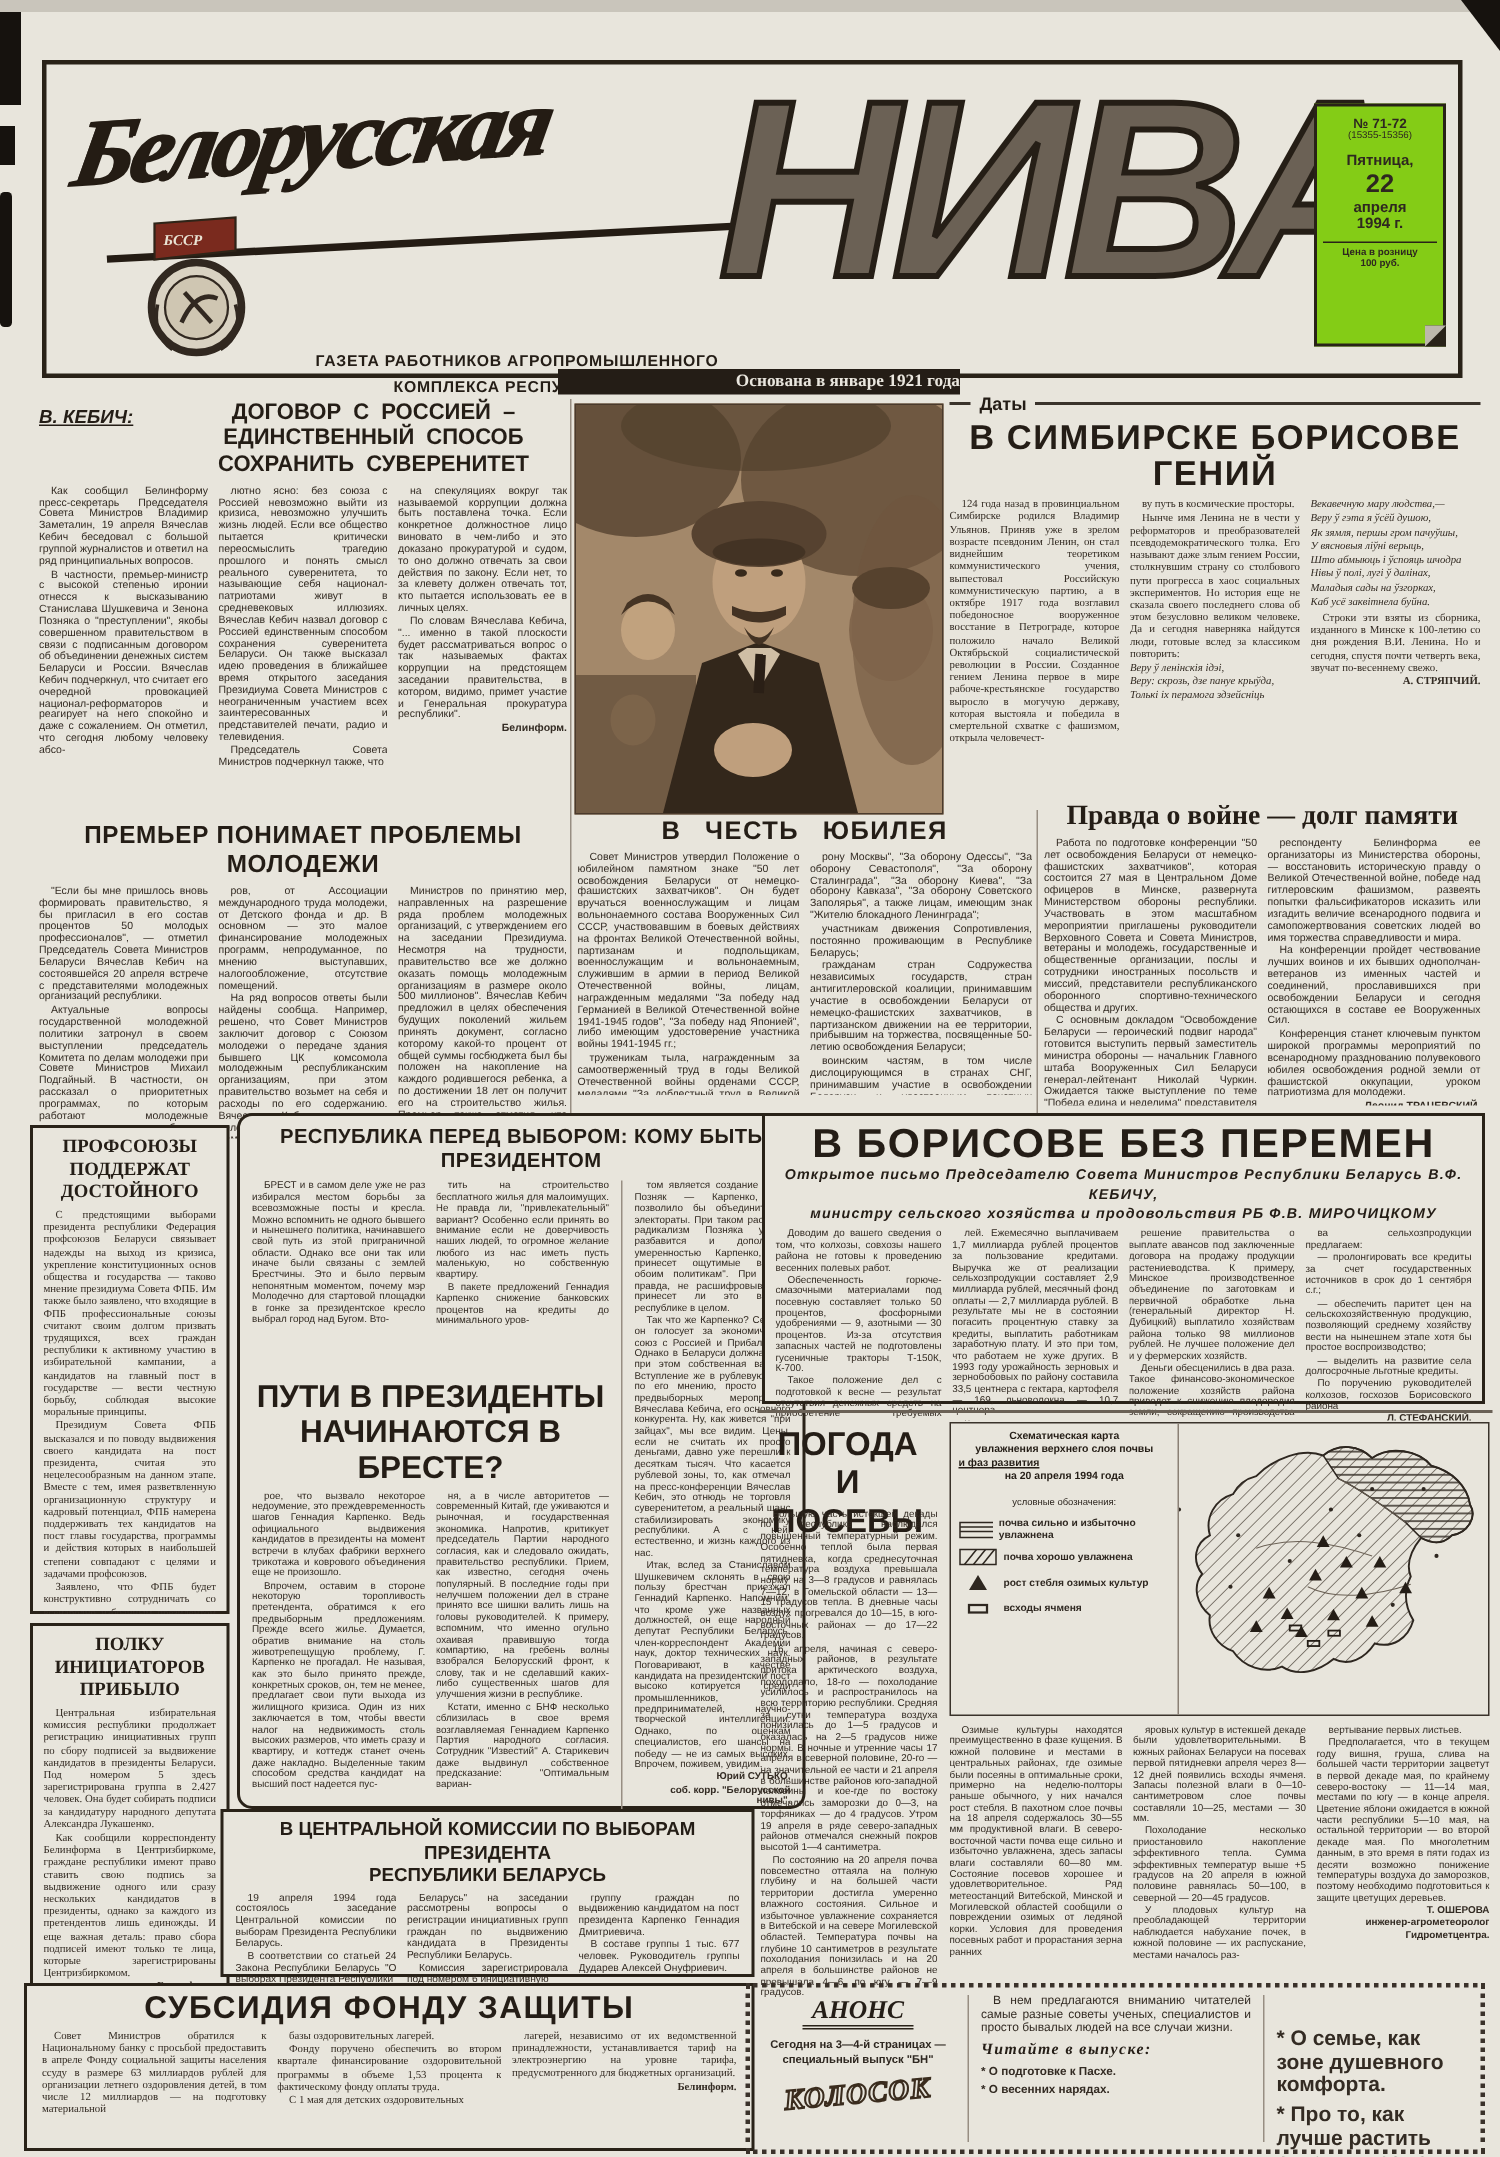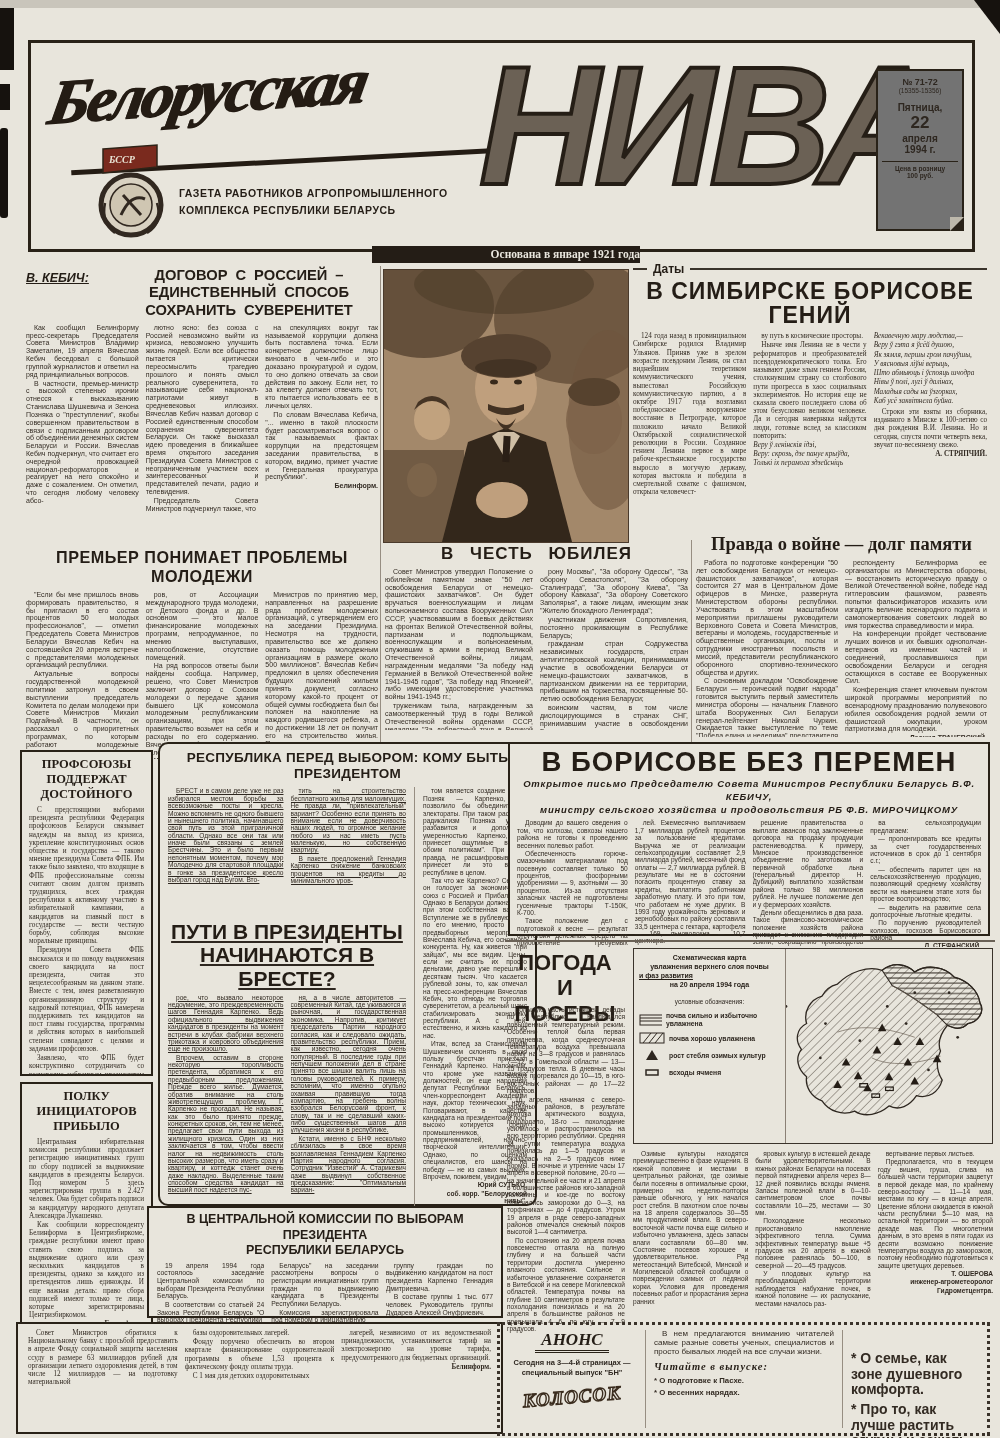--- a/index.html
+++ b/index.html
@@ -23,22 +23,22 @@
   .rule-h{background:#4a4238;height:2px;}
   
   #masthead{left:28px;top:40px;width:941px;height:206px;border:3px solid #292218;background:#e8e5dc;}
   #logo-script{left:18px;top:6px;width:480px;height:118px;font-family:"Liberation Serif",serif;
     font-style:italic;font-weight:bold;font-size:64px;color:#241c14;
     transform:skewX(-14deg) rotate(-4deg);letter-spacing:-3px;text-shadow:1.5px 0 #241c14,0 1px #241c14;}
   #logo-underline{left:40px;top:116px;width:430px;height:5px;background:#241c14;transform:rotate(-3deg);}
   #logo-niva{left:448px;top:-32px;width:420px;height:230px;font-family:"Liberation Sans",sans-serif;
     font-weight:bold;font-style:italic;font-size:168px;line-height:230px;letter-spacing:-6px;
     color:#6b6155;-webkit-text-stroke:4px #251e16;text-align:center;}
-  .tagline{font-size:10.5px;font-weight:bold;letter-spacing:.5px;line-height:1.6;text-align:left;color:#241d16;}
-  #calendar{left:845px;top:26px;width:88px;height:162px;border:2px solid #292218;background:#737373;
+  .tagline{font-size:10.5px;font-weight:bold;letter-spacing:.5px;line-height:1.6;text-align:right;color:#241d16;margin-top:48px;}
+  #calendar{left:845px;top:26px;width:88px;height:162px;border:2px solid #292218;background:#84cc16;
     text-align:center;padding-top:6px;box-sizing:border-box;}
   #calendar .no{font-size:9px;font-weight:bold;}
   #calendar .codes{font-size:6.5px;}
   #calendar .wd{font-size:10px;font-weight:bold;margin-top:8px;}
   #calendar .day{font-size:17px;font-weight:bold;}
   #calendar .mo,#calendar .yr{font-size:10px;font-weight:bold;}
   #calendar hr{border:none;border-top:1.5px solid #292218;margin:6px 4px 3px;}
   #calendar .pl{font-size:6.5px;font-weight:bold;}
   #calendar .fold{position:absolute;right:-2px;bottom:-2px;width:0;height:0;
     border-left:14px solid #bdb8ab;border-bottom:14px solid #292218;}
@@ -277,21 +277,21 @@
           <p>Центральная избирательная комиссия республики продолжает регистрацию инициативных групп по сбору подписей за выдвижение кандидатов в президенты Беларуси. Под номером 5 здесь зарегистрирована группа в 2.427 человек. Она будет собирать подписи за кандидатуру народного депутата Александра Лукашенко.</p>
           <p>Как сообщили корреспонденту Белинформа в Центризбиркоме, граждане республики имеют право ставить свою подпись за выдвижение одного или сразу нескольких кандидатов в президенты, однако за каждого из претендентов лишь единожды. И еще важная деталь: право сбора подписей имеют только те лица, которые зарегистрированы Центризбиркомом.</p>
         </div>
       <p class="sign">Белинформ.</p>
     </div>
   </div>
 
   <div class="abs rbox" style="left:158px;top:742px;width:379px;height:464px;padding:6px 8px;">
     <div class="h-sans center" style="font-size:13.5px;line-height:1.2;letter-spacing:.3px;">РЕСПУБЛИКА ПЕРЕД ВЫБОРОМ: КОМУ БЫТЬ ПРЕЗИДЕНТОМ</div>
     <div style="display:flex;gap:8px;margin-top:5px;height:420px;">
-      <div style="width:238px;text-decoration:underline;">
+      <div style="width:238px;">
         <div class="cols body" style="height:128px;font-size:6.6px;">
           <div>
               <p>БРЕСТ и в самом деле уже не раз избирался местом борьбы за всевозможные посты и кресла. Можно вспомнить не одного бывшего и нынешнего политика, начинавшего свой путь из этой приграничной области. Однако все они так или иначе были связаны с землей Брестчины. Это и было первым непонятным моментом, почему мэр Молодечно для стартовой площадки в гонке за президентское кресло выбрал город над Бугом. Вто-</p>
             </div>
           <div>
               <p>тить на строительство бесплатного жилья для малоимущих. Не правда ли, "привлекательный" вариант? Особенно если принять во внимание если не доверчивость наших людей, то огромное желание любого из нас иметь пусть маленькую, но собственную квартиру.</p>
               <p>В пакете предложений Геннадия Карпенко снижение банковских процентов на кредиты до минимального уров-</p>
             </div>
         </div>
         <div class="h-sans center" style="font-size:21px;line-height:1.1;margin:5px 0 4px;">
@@ -494,20 +494,21 @@
           <p>Комиссия зарегистрировала под номером 6 инициативную</p>
         </div>
       <div>
           <p>группу граждан по выдвижению кандидатом на пост президента Карпенко Геннадия Дмитриевича.</p>
           <p>В составе группы 1 тыс. 677 человек. Руководитель группы Дударев Алексей Онуфриевич.</p>
         </div>
     </div>
   </div>
 
   <div class="abs box" style="left:16px;top:1322px;width:487px;height:112px;padding:3px 10px;">
+    <div class="h-sans center" style="font-size:21px;letter-spacing:1px;">СУБСИДИЯ ФОНДУ ЗАЩИТЫ</div>
     <div class="cols body-serif" style="margin-top:2px;height:76px;">
       <div>
           <p>Совет Министров обратился к Национальному банку с просьбой предоставить в апреле Фонду социальной защиты населения ссуду в размере 63 миллиардов рублей для организации летнего оздоровления детей, в том числе 12 миллиардов — на подготовку материальной</p>
         </div>
       <div>
           <p>базы оздоровительных лагерей.</p>
           <p>Фонду поручено обеспечить во втором квартале финансирование оздоровительной программы в объеме 1,53 процента к фактическому фонду оплаты труда.</p>
           <p>С 1 мая для детских оздоровительных</p>
         </div>
       <div>

